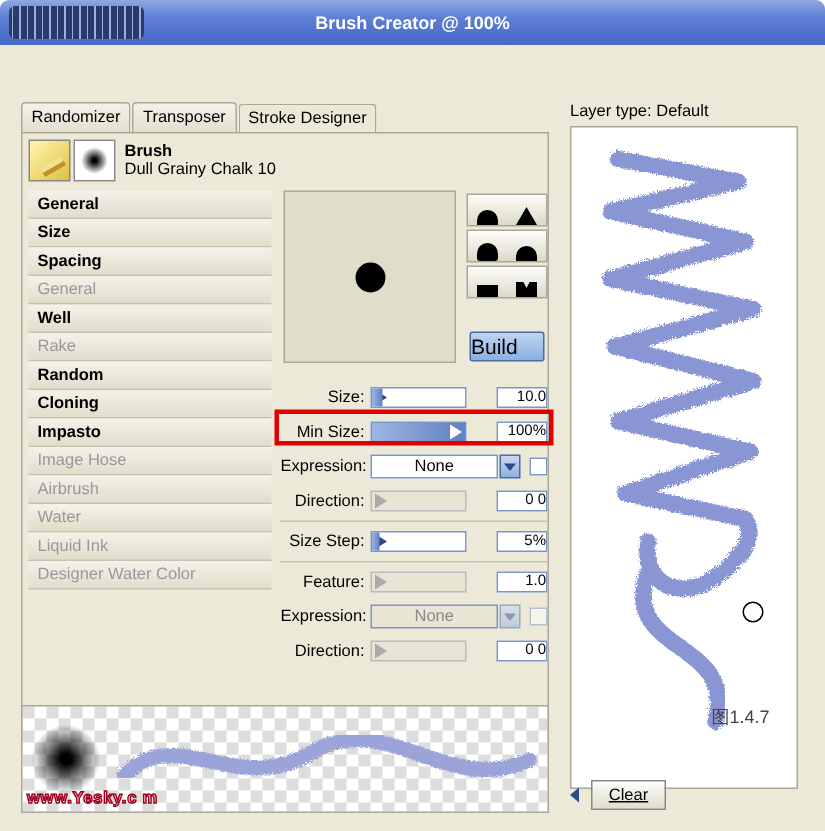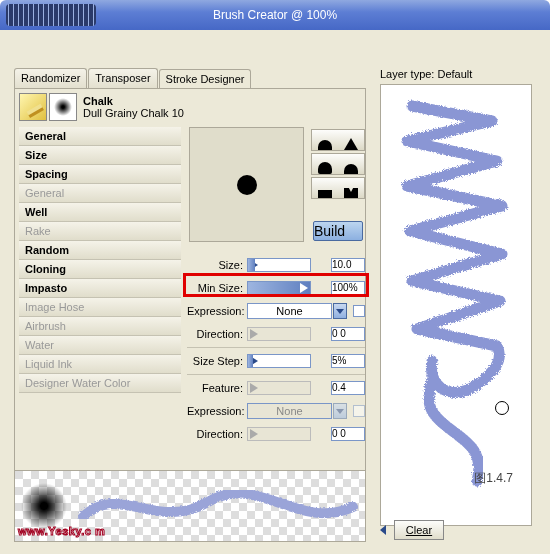--- a/index.html
+++ b/index.html
@@ -1,21 +1,21 @@
 <!DOCTYPE html>
 <html><head>
 <meta charset="utf-8">
 <style>
   * { box-sizing: border-box; margin: 0; padding: 0; font-family: "Tahoma", "Arial", sans-serif; font-size: 11px; }
   body { background: #fff; width: 550px; height: 554px; overflow: hidden; position: relative; }
   .outer { width: 550px; height: 554px; background: #fff; position: relative; }
   .window { position: absolute; left: 0; top: 0; width: 550px; }
   .titlebar { height: 30px; background: linear-gradient(to bottom,#8fa8e0 0%,#5d7ed4 40%,#4668c6 100%); display:flex; align-items:center; color:#fff; position:relative; border-radius: 6px 6px 0 0;}
   .titlebar .grip { width: 90px; height: 22px; margin-left:6px; background: repeating-linear-gradient(90deg,#2a3a6a 0 2px,#9ab0e0 2px 3px,#2a3a6a 3px 5px); border-radius:4px;}
-  .titlebar .title { position:absolute; left:50%; transform:translateX(-50%); font-weight:normal; font-size:12px;}
+  .titlebar .title { position:absolute; left:50%; transform:translateX(-50%); font-weight:bold; font-size:12px;}
   .body { background:#ece9d8; padding:8px 8px 8px 8px; height: 524px; position:relative;}
   .leftpanel { position:absolute; left:14px; top:38px; width:352px;}
   .tabs { display:flex; height:20px;}
   .tab { padding:3px 6px 2px 6px; background:linear-gradient(to bottom,#f4f2e8,#e3e0cf); border:1px solid #aca899; border-bottom:none; border-radius:3px 3px 0 0; margin-right:1px;}
   .tab.active { background:#ece9d8; border-bottom:1px solid #ece9d8; position:relative; top:1px;}
   .tabcontent { border:1px solid #aca899; background:#ece9d8; width:352px; height:410px; position:relative;}
   .brushhead { position:absolute; left:4px; top:4px; display:flex; align-items:center;}
   .brushicon { width:28px; height:28px; background:linear-gradient(135deg,#fff6b0,#e0c040); border:1px solid #888; margin-right:2px; display:flex; align-items:center; justify-content:center;}
   .brushicon.dot { background:#fff;}
   .brushhead .txt { margin-left:4px;}
@@ -37,21 +37,21 @@
   .buildbtn { position:absolute; left:298px; top:132px; width:50px; height:20px; background:linear-gradient(to bottom,#bcd5ef,#8cb0e0); border:1px solid #4a6aa0; border-radius:2px; text-align:left; line-height:18px; font-size:14px;}
   .controls { position:absolute; left:172px; top:166px; width:178px;}
   .crow { display:flex; align-items:center; height:20px; margin-bottom:3px;}
   .crow .lab{ width:60px; text-align:right; padding-right:4px;}
   .crow .slider{ flex:1; height:14px; background:#fff; border:1px solid #7a96c8; position:relative;}
   .crow .slider.dim{ background:#e8e5d5; border-color:#bbb;}
   .crow .slider .fill{position:absolute;left:0;top:0;bottom:0;background:linear-gradient(to right,#9db5e0,#6080c0);}
   .crow .slider .tri{position:absolute;left:2px;top:1px;width:0;height:0;border-top:5px solid transparent;border-bottom:5px solid transparent;border-left:8px solid #2a4a8a;}
   .crow .slider.dim .tri{border-left-color:#aaa;}
   .crow .slider .tri.end{left:auto;right:2px;}
-  .crow .val{ width:34px; height:14px; background:#fff; border:1px solid #7a96c8; text-align:left; margin-left:20px; font-size:10px; line-height:12px;}
+  .crow .val{ width:34px; height:14px; background:#fff; border:1px solid #7a96c8; text-align:right; margin-left:20px; font-size:10px; line-height:12px;}
   .crow .combo{ flex:1; height:16px; background:#fff; border:1px solid #7a96c8; text-align:center; line-height:14px;}
   .crow .combo.dim{background:#e8e5d5;color:#888;}
   .crow .arrbtn{width:14px;height:16px;background:linear-gradient(to bottom,#c8d8f0,#90b0e0);border:1px solid #4a6aa0;margin-left:1px;display:flex;align-items:center;justify-content:center;}
   .crow .arrbtn::after{content:"";border-left:4px solid transparent;border-right:4px solid transparent;border-top:5px solid #2a4a8a;}
   .crow .chk{width:12px;height:12px;border:1px solid #7a96c8;background:#fff;margin-left:6px;}
   .redbox{position:absolute;border:3px solid #e00000;left:168px;top:184px;width:186px;height:24px;pointer-events:none;}
   .sep{height:1px;background:#c5c2b2;margin:3px 0;}
   .bottomprev{ position:absolute; left:14px; bottom:12px; width:352px; height:72px; border:1px solid #aca899; background: repeating-conic-gradient(#fff 0 25%, #ddd 0 50%) 0 0/16px 16px; display:flex; align-items:center;}
   .bottomprev .dab{width:50px;height:50px;background:radial-gradient(circle,#000 0%,#000 10%,rgba(0,0,0,0) 65%);margin-left:4px;flex-shrink:0;}
   .bottomprev svg{flex:1;height:60px;}
@@ -87,21 +87,21 @@
           <div class="brushicon">
             <svg width="22" height="22">
                   <rect x="3" y="15" width="16" height="4" fill="#c09020" transform="rotate(-30 11 11)"></rect>
                   <rect x="3" y="12" width="16" height="4" fill="#f0e090" transform="rotate(-30 11 11)"></rect>
                 </svg>
           </div>
           <div class="brushicon dot">
             <div style="width:18px;height:18px;background:radial-gradient(circle,#000 0%,#000 10%,rgba(0,0,0,0) 70%);"></div>
           </div>
           <div class="txt">
-            <div>Chalk</div>
+            <div>Brush</div>
             <div>Dull Grainy Chalk 10</div>
           </div>
         </div>
 
         <div class="catlist" id="catlist">
               <div class="item bold">General</div>
               <div class="item bold">Size</div>
               <div class="item bold">Spacing</div>
               <div class="item dim">General</div>
               <div class="item bold">Well</div>
@@ -187,21 +187,21 @@
                   <div class="fill" style="width:8%;"></div>
                 </div>
             <div class="val">5%</div>
           </div>
           <div class="sep"></div>
           <div class="crow">
             <div class="lab">Feature:</div>
             <div class="slider dim">
                   <div class="tri"></div>
                 </div>
-            <div class="val">0.4</div>
+            <div class="val">1.0</div>
           </div>
           <div class="crow">
             <div class="lab">Expression:</div>
             <div class="combo dim">None</div>
             <div class="arrbtn" style="opacity:.5;"></div>
             <div class="chk" style="opacity:.5;"></div>
           </div>
           <div class="crow">
             <div class="lab">Direction:</div>
             <div class="slider dim">

